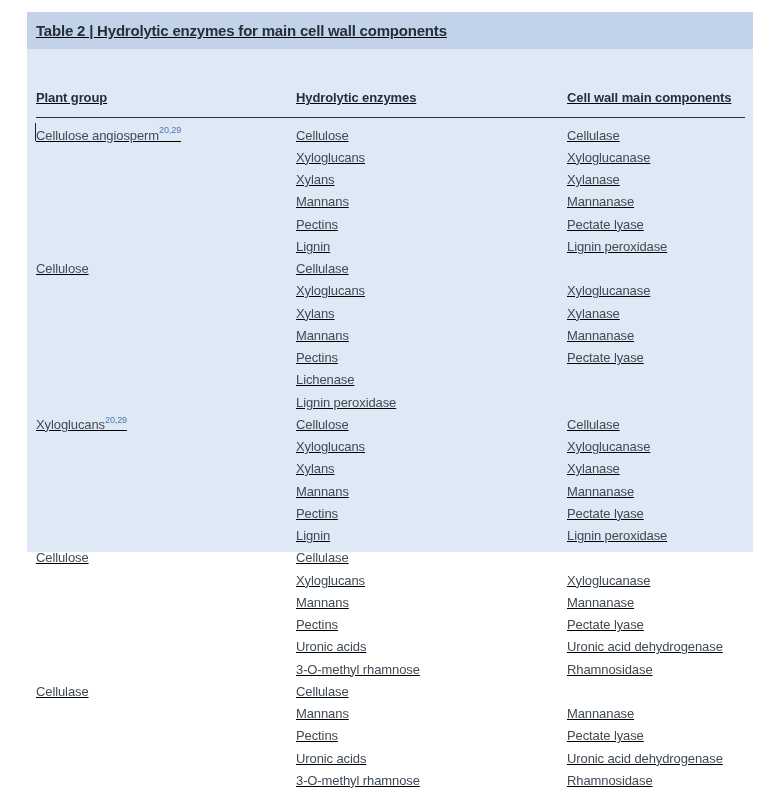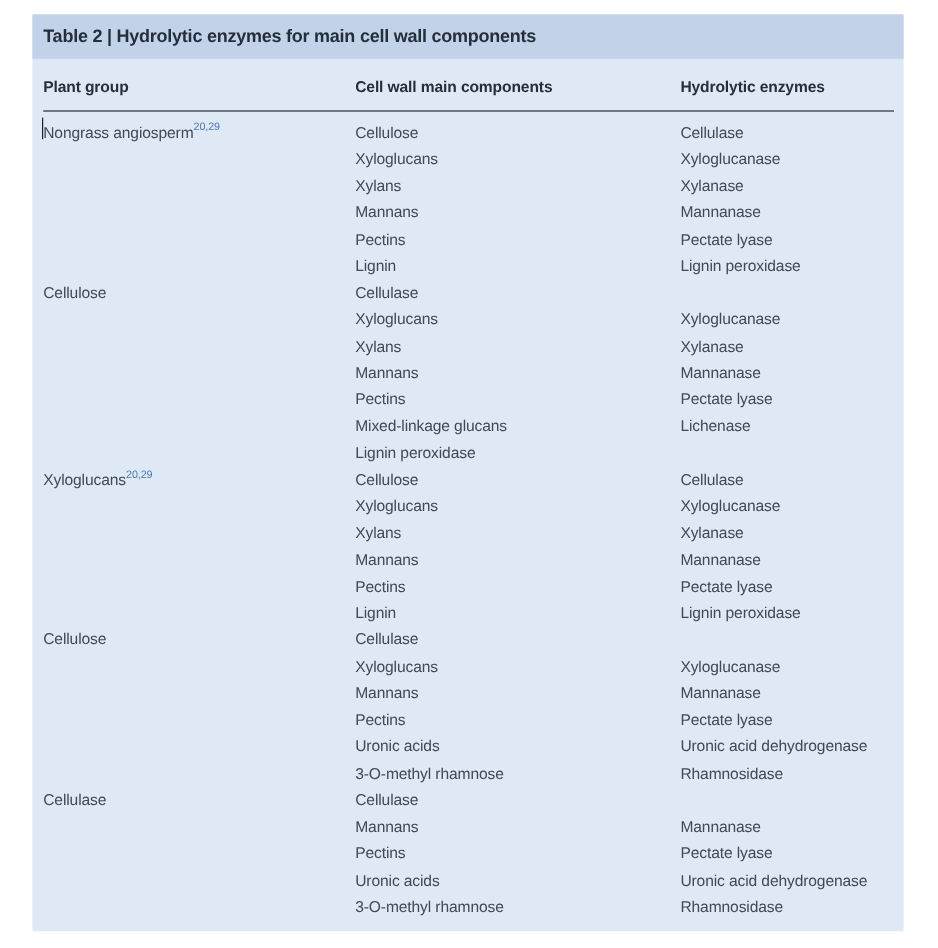--- a/index.html
+++ b/index.html
@@ -8,34 +8,36 @@
     --title-text:#242f3b;
     --header-text:#242f3b;
     --body-text:#3f4a55;
     --ref-color:#4a79b0;
     --rule-color:#252f39;
   }
   *{margin:0;padding:0;box-sizing:border-box;}
   html,body{width:782px;height:790px;background:#ffffff;overflow:hidden;
     font-family:"Liberation Sans","DejaVu Sans",sans-serif;}
   .table-card{
-    position:absolute;left:27px;top:12px;width:726px;height:764px;
+    position:absolute;left:27px;top:12px;width:726px;height:540px;
     background:var(--body-bg);
+    text-decoration:underline;
   }
   .title-bar{
     height:37px;background:var(--title-bar-bg);
     display:flex;align-items:center;padding-left:9px;
   }
   .title-bar .title{
     font-size:15px;font-weight:bold;color:var(--title-text);
     letter-spacing:-0.2px;
   }
   .header-row{
     display:grid;grid-template-columns:260px 271px 1fr;
     padding:16px 8px 12px 9px;
+    margin-top:25px;
   }
   .header-row .th{
     font-size:13px;font-weight:bold;color:var(--header-text);
     letter-spacing:-0.1px;white-space:nowrap;
   }
   .header-rule{
     height:0;border-top:1.5px solid var(--rule-color);
     margin:0 8px 0 9px;
   }
   .tbody{
@@ -64,31 +66,31 @@
 <body>
 
 <div class="table-card">
 
   <div class="title-bar">
     <span class="title">Table 2 | Hydrolytic enzymes for main cell wall components</span>
   </div>
 
   <div class="header-row">
     <div class="th">Plant group</div>
+    <div class="th">Hydrolytic enzymes</div>
     <div class="th">Cell wall main components</div>
-    <div class="th">Hydrolytic enzymes</div>
   </div>
 
   <div class="header-rule"></div>
 
   <div class="tbody">
     <div class="caret"></div>
 
     <div class="tr">
-      <div class="td plant"><span>Nongrass angiosperm</span><sup class="ref">20,29</sup></div>
+      <div class="td plant"><span>Cellulose angiosperm</span><sup class="ref">20,29</sup></div>
       <div class="td">Cellulose</div>
       <div class="td">Cellulase</div>
     </div>
     <div class="tr">
       <div class="td plant"></div>
       <div class="td">Xyloglucans</div>
       <div class="td">Xyloglucanase</div>
     </div>
     <div class="tr">
       <div class="td plant"></div>
@@ -130,21 +132,20 @@
       <div class="td">Mannans</div>
       <div class="td">Mannanase</div>
     </div>
     <div class="tr">
       <div class="td plant"></div>
       <div class="td">Pectins</div>
       <div class="td">Pectate lyase</div>
     </div>
     <div class="tr">
       <div class="td plant"></div>
-      <div class="td">Mixed-linkage glucans</div>
       <div class="td">Lichenase</div>
     </div>
     <div class="tr">
       <div class="td plant"></div>
       <div class="td">Lignin peroxidase</div>
     </div>
 
     <div class="tr">
       <div class="td plant"><span>Xyloglucans</span><sup class="ref">20,29</sup></div>
       <div class="td">Cellulose</div>

